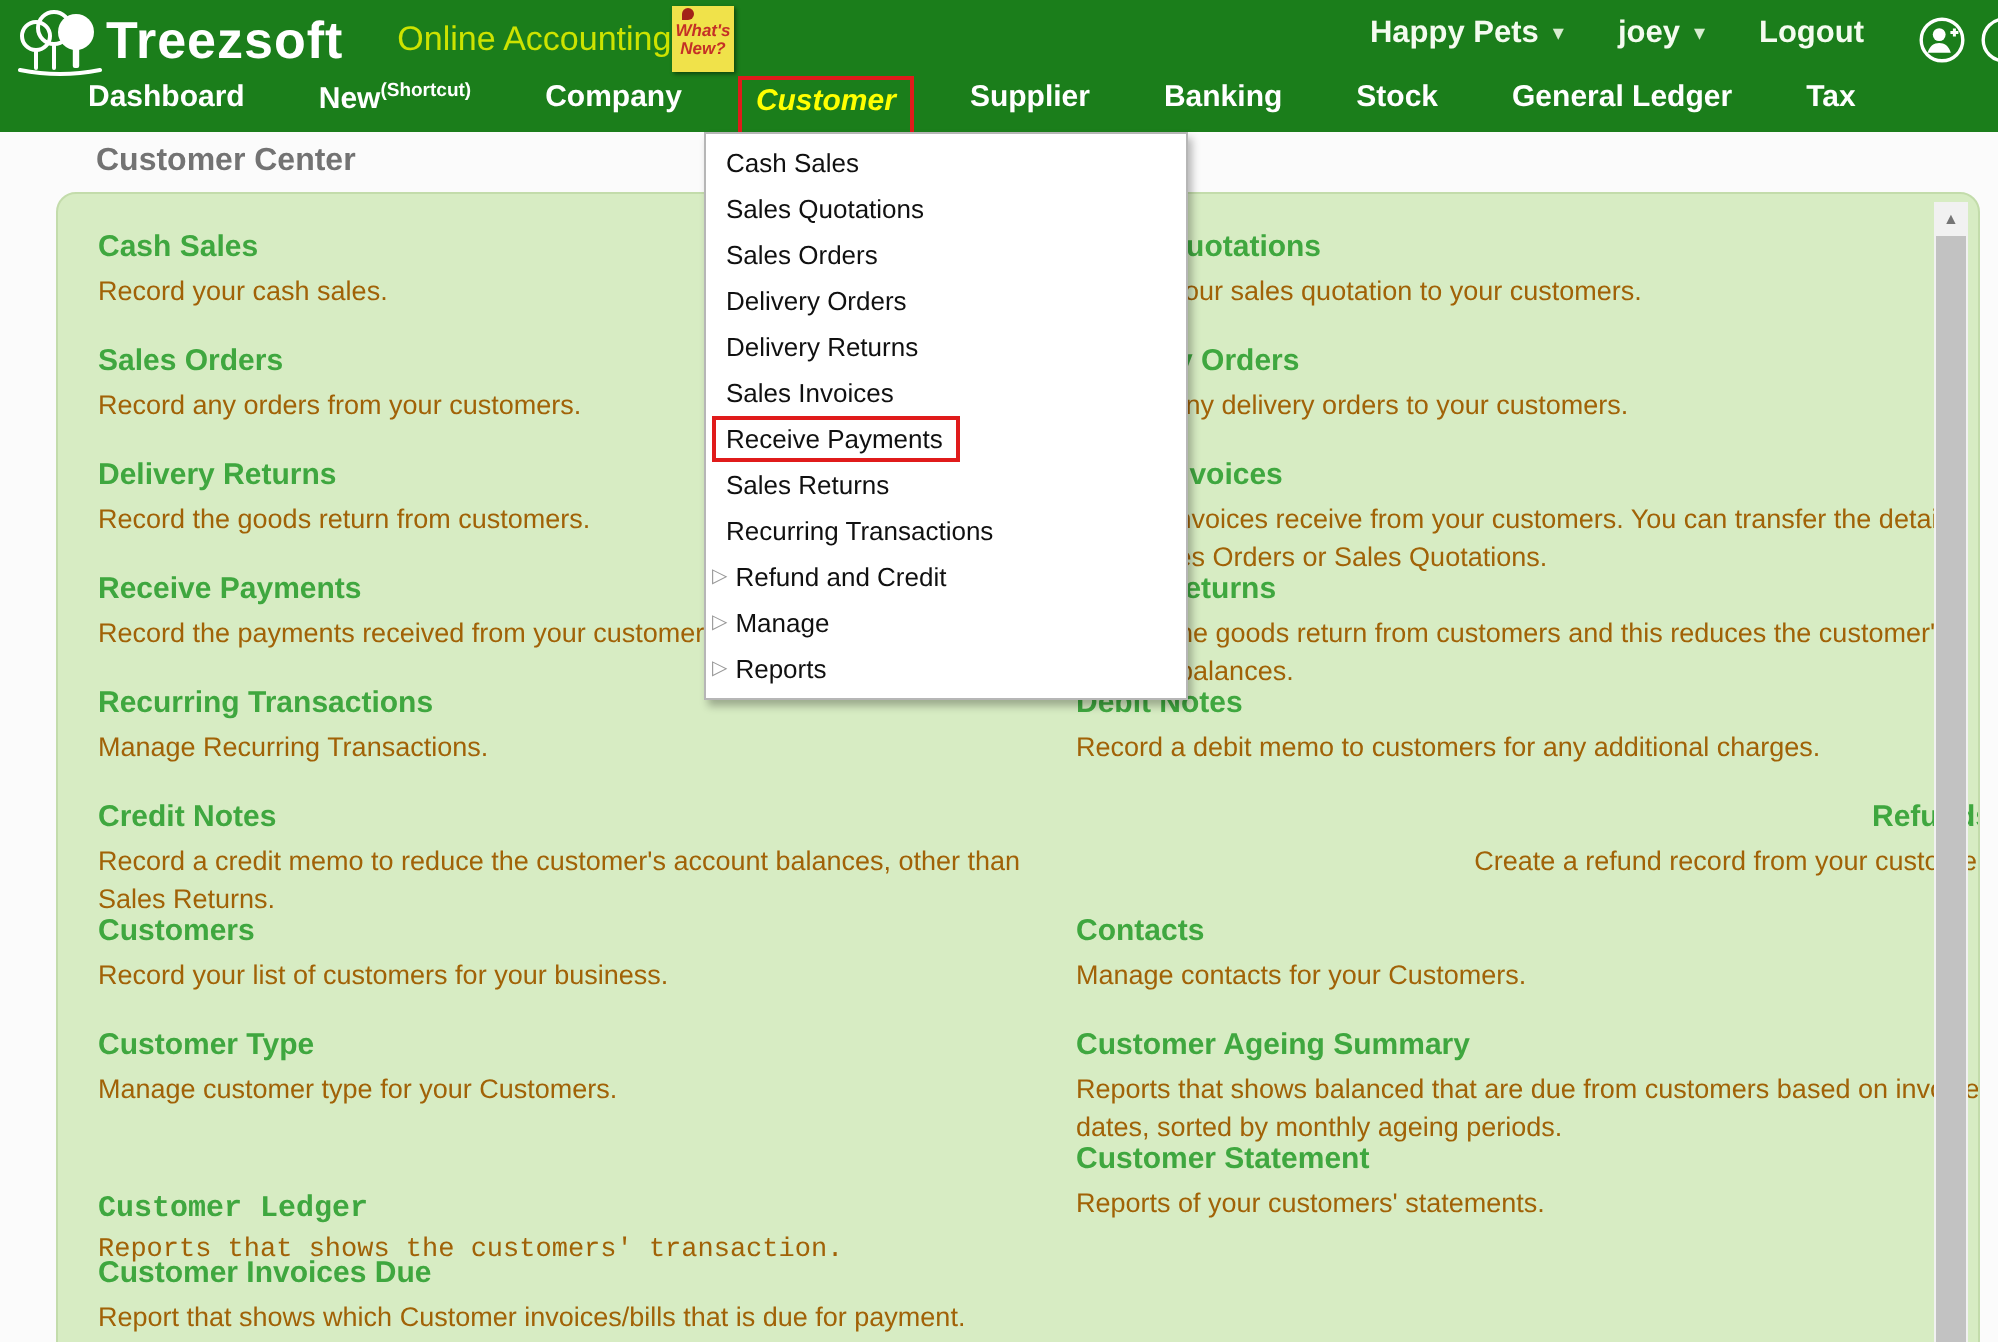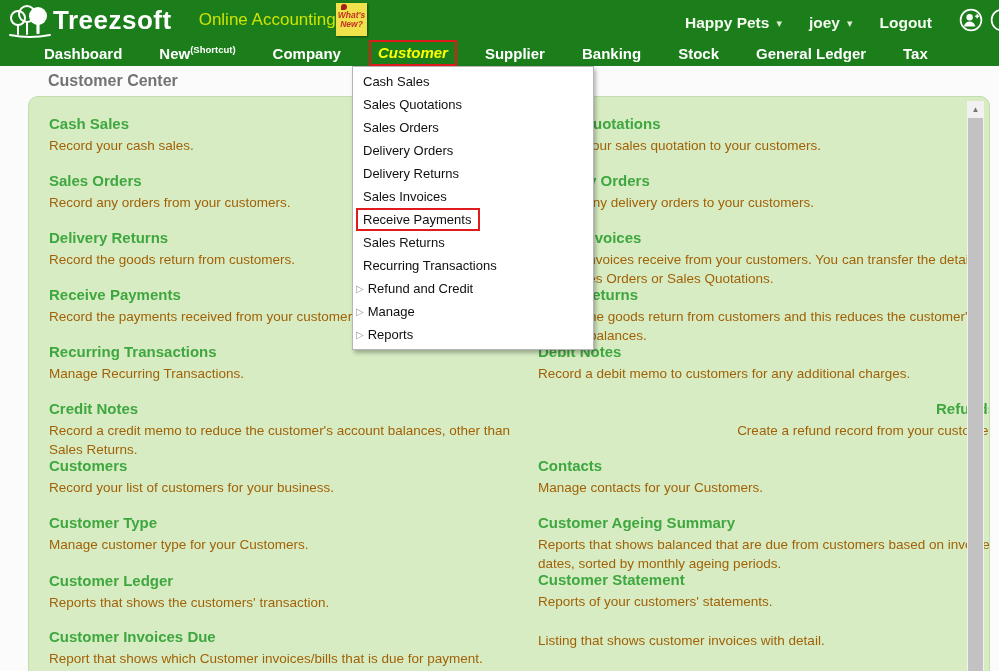--- a/index.html
+++ b/index.html
@@ -12,29 +12,29 @@
   
   .header{position:absolute;left:0;top:0;width:999px;height:66px;background:#1b7e1b;z-index:60;}
   .brand-row{display:flex;align-items:center;height:40px;padding:0 8px;position:relative;}
   .logo-svg{width:44px;height:38px;margin-top:1px;flex:0 0 auto;}
   .brand{color:#ffffff;font-size:26px;font-weight:bold;letter-spacing:.5px;margin-left:1px;}
   .product{color:#cde300;font-size:17px;margin-left:27px;}
   .whats-new{position:absolute;left:336px;top:3px;width:31px;height:33px;background:#f0e24a;
     box-shadow:1px 1px 2px rgba(0,0,0,.45);font-size:8.5px;line-height:8.5px;font-style:italic;
     font-weight:bold;color:#c43026;text-align:center;padding-top:8px;box-sizing:border-box;cursor:pointer;}
   .whats-new::before{content:"";position:absolute;top:1px;left:5px;width:6px;height:6px;background:#a22218;border-radius:50% 50% 50% 0;}
-  .header-right{margin-left:auto;display:flex;align-items:flex-end;gap:27px;padding-right:8px;
+  .header-right{margin-left:auto;display:flex;align-items:flex-start;gap:27px;padding-right:8px;
     color:#f4fbef;font-weight:bold;font-size:15.5px;}
   .menu-chip{display:flex;align-items:center;gap:7px;cursor:pointer;white-space:nowrap;}
   .caret{font-size:11px;color:#d8ecd0;line-height:1;}
   .logout{cursor:pointer;}
   .avatar{cursor:pointer;display:flex;align-items:center;}
   .sliver-icon{position:absolute;right:-15px;top:8px;}
   
-  .nav{display:flex;align-items:center;height:26px;padding-left:44px;gap:37px;}
+  .nav{display:flex;height:26px;padding-left:44px;gap:37px;}
   .nav-item{color:#ffffff;font-weight:bold;font-size:15px;white-space:nowrap;cursor:pointer;}
   .nav-item sup{font-size:9.5px;font-weight:bold;}
   .nav-item.selected{color:#ffff00;font-style:italic;}
   .nav-item.boxed{border:2px solid #e01b1b;padding:2px 7px 3px 7px;margin:-2px -9px;}
   
   .page-title{position:absolute;left:48px;top:72px;font-size:16px;font-weight:bold;color:#737373;z-index:10;}
   .panel{position:absolute;left:28px;top:96px;width:962px;height:640px;box-sizing:border-box;
     background:#d7ecc3;border:1px solid #c3dcab;border-radius:10px;overflow:hidden;z-index:5;}
   .center-col{position:absolute;top:18px;}
   .col-left{left:20px;width:462px;}
@@ -119,34 +119,34 @@
 <div class="panel">
   <div class="center-col col-left">
       <div class="center-item" style="top: 0px;"><a class="center-link">Cash Sales</a><div class="center-desc">Record your cash sales.</div></div>
       <div class="center-item" style="top: 57px;"><a class="center-link">Sales Orders</a><div class="center-desc">Record any orders from your customers.</div></div>
       <div class="center-item" style="top: 114px;"><a class="center-link">Delivery Returns</a><div class="center-desc">Record the goods return from customers.</div></div>
       <div class="center-item" style="top: 171px;"><a class="center-link">Receive Payments</a><div class="center-desc">Record the payments received from your customers here.</div></div>
       <div class="center-item" style="top: 228px;"><a class="center-link">Recurring Transactions</a><div class="center-desc">Manage Recurring Transactions.</div></div>
       <div class="center-item" style="top: 285px;"><a class="center-link">Credit Notes</a><div class="center-desc">Record a credit memo to reduce the customer's account balances, other than Sales Returns.</div></div>
       <div class="center-item" style="top: 342px;"><a class="center-link">Customers</a><div class="center-desc">Record your list of customers for your business.</div></div>
       <div class="center-item" style="top: 399px;"><a class="center-link">Customer Type</a><div class="center-desc">Manage customer type for your Customers.</div></div>
-      <div class="center-item" style="top: 457px;"><a class="center-link">Customer Ledger</a><div class="center-desc">Reports that shows the customers' transaction.</div></div>
+      <div class="center-item" style="top: 480px; font-family: Liberation Mono, monospace;"><a class="center-link">Customer Ledger</a><div class="center-desc">Reports that shows the customers' transaction.</div></div>
       <div class="center-item" style="top: 513px;"><a class="center-link">Customer Invoices Due</a><div class="center-desc">Report that shows which Customer invoices/bills that is due for payment.</div></div>
     </div>
   <div class="center-col col-right">
       <div class="center-item" style="top: 0px;"><a class="center-link">Sales Quotations</a><div class="center-desc">Record your sales quotation to your customers.</div></div>
       <div class="center-item" style="top: 57px;"><a class="center-link">Delivery Orders</a><div class="center-desc">Record any delivery orders to your customers.</div></div>
       <div class="center-item" style="top: 114px;"><a class="center-link">Sales Invoices</a><div class="center-desc">Record invoices receive from your customers. You can transfer the details from Sales Orders or Sales Quotations.</div></div>
       <div class="center-item" style="top: 171px;"><a class="center-link">Sales Returns</a><div class="center-desc">Record the goods return from customers and this reduces the customer's account balances.</div></div>
       <div class="center-item" style="top: 228px;"><a class="center-link">Debit Notes</a><div class="center-desc">Record a debit memo to customers for any additional charges.</div></div>
       <div class="center-item" style="top: 285px; text-align: right;"><a class="center-link">Refunds</a><div class="center-desc">Create a refund record from your customer.</div></div>
       <div class="center-item" style="top: 342px;"><a class="center-link">Contacts</a><div class="center-desc">Manage contacts for your Customers.</div></div>
       <div class="center-item" style="top: 399px;"><a class="center-link">Customer Ageing Summary</a><div class="center-desc">Reports that shows balanced that are due from customers based on invoice dates, sorted by monthly ageing periods.</div></div>
       <div class="center-item" style="top: 456px;"><a class="center-link">Customer Statement</a><div class="center-desc">Reports of your customers' statements.</div></div>
-      <div class="center-item" style="top: 513px;"><div class="center-desc">Listing that shows customer invoices with detail.</div></div>
+      <div class="center-item" style="top: 513px;"></div>
     </div>
   <div class="sb">
     <div class="sb-btn">
       <span class="sb-up">▲</span>
     </div>
     <div class="sb-thumb"></div>
   </div>
 </div>
 
 <div class="dropdown">

